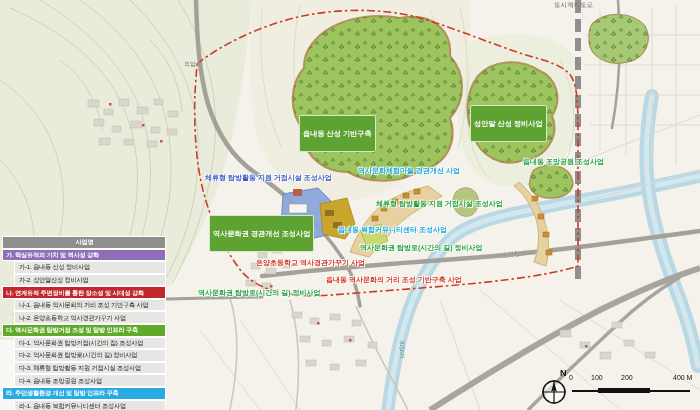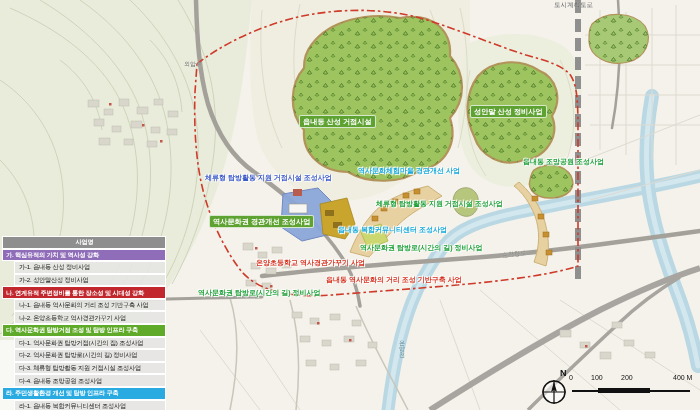--- a/index.html
+++ b/index.html
@@ -1,21 +1,21 @@
 <!DOCTYPE html>
 <html><head>
 <meta charset="utf-8">
 <style>
   html,body{margin:0;padding:0;background:#fff;}
   #stage{position:relative;width:700px;height:410px;overflow:hidden;background:#f4f2ea;
          font-family:"Liberation Sans","DejaVu Sans",sans-serif;}
   #basemap{position:absolute;left:0;top:0;}
   
   .lbl{position:absolute;white-space:nowrap;font-weight:bold;font-size:7px;line-height:1;}
-  .box-green{background:#5ea232;color:#fff;padding:2px 3px;border-radius:2px;
+  .box-green{background:#5ea232;color:#fff;padding:14px 3px;border-radius:2px;
              border:1px solid rgba(255,255,255,.75);font-size:7.2px;}
   .halo{text-shadow:0 0 1.5px #fff,0 0 1.5px #fff,0 0 2px #fff,1px 1px 0 rgba(255,255,255,.9),-1px -1px 0 rgba(255,255,255,.9);}
   .halo-green{color:#1fa13a;}
   .halo-blue{color:#3b59c9;}
   .halo-cyan{color:#15a9db;}
   .halo-red{color:#d6311f;}
   .roadlbl{position:absolute;font-size:6px;color:#6d6d66;line-height:1;white-space:nowrap;
            text-shadow:0 0 1px #fff;}
   .vert{writing-mode:vertical-rl;}
   
@@ -207,21 +207,21 @@
       <path d="M534,170 C546,162 564,164 571,176 C577,188 568,197 552,198 C537,199 527,190 530,180 C531,175 532,172 534,170 Z" fill="#9dc45f" stroke="#b2935a" stroke-width="1.5"></path>
       <path d="M534,170 C546,162 564,164 571,176 C577,188 568,197 552,198 C537,199 527,190 530,180 C531,175 532,172 534,170 Z" fill="url(#trees)"></path>
       <path d="M592,24 C606,10 634,12 645,26 C653,40 646,58 628,62 C609,67 590,57 589,42 C589,34 589,29 592,24 Z" fill="#a7c975" stroke="#b2935a" stroke-width="1.2"></path>
       <path d="M592,24 C606,10 634,12 645,26 C653,40 646,58 628,62 C609,67 590,57 589,42 C589,34 589,29 592,24 Z" fill="url(#trees)"></path>
       <path d="M456,192 C464,184 476,188 478,198 C480,210 472,220 461,215 C452,211 451,199 456,192 Z" fill="#b6c67c" stroke="#a3a874" stroke-width="1"></path>
     </g>
 
     <path d="M197,64 C222,44 260,26 298,17 C338,8 384,8 420,18 C452,27 494,45 526,55 C548,61 564,66 571,76 C577,86 578,100 578,132 L578,266 C558,273 518,279 478,283 C438,287 380,291 332,295 C292,298 260,292 242,272 C226,252 210,221 202,186 C195,156 194,120 195,92 Z" fill="none" stroke="#cf3a2a" stroke-width="1.6" stroke-dasharray="8 3 2.5 3"></path>
   </svg>
 
-  <div class="lbl box-green" style="left:299px;top:115px;">읍내동 산성 거점시설</div>
+  <div class="lbl box-green" style="left:299px;top:115px;">읍내동 산성 기반구축</div>
   <div class="lbl box-green" style="left:470px;top:105px;">성안말 산성 정비사업</div>
   <div class="lbl box-green" style="left:209px;top:215px;">역사문화권 경관개선 조성사업</div>
   <div class="lbl halo halo-green" style="left:523px;top:158px;">읍내동 조망공원 조성사업</div>
   <div class="lbl halo halo-green" style="left:376px;top:200px;">체류형 탐방활동 지원 거점시설 조성사업</div>
   <div class="lbl halo halo-green" style="left:360px;top:244px;">역사문화권 탐방로(시간의 길) 정비사업</div>
   <div class="lbl halo halo-green" style="left:198px;top:289px;">역사문화권 탐방로(시간의 길) 정비사업</div>
   <div class="lbl halo halo-blue" style="left:205px;top:174px;">체류형 탐방활동 지원 거점시설 조성사업</div>
   <div class="lbl halo halo-cyan" style="left:358px;top:167px;">역사문화체험마을 경관개선 사업</div>
   <div class="lbl halo halo-cyan" style="left:338px;top:226px;">읍내동 복합커뮤니티센터 조성사업</div>
   <div class="lbl halo halo-red" style="left:256px;top:259px;">온양초등학교 역사경관가꾸기 사업</div>

